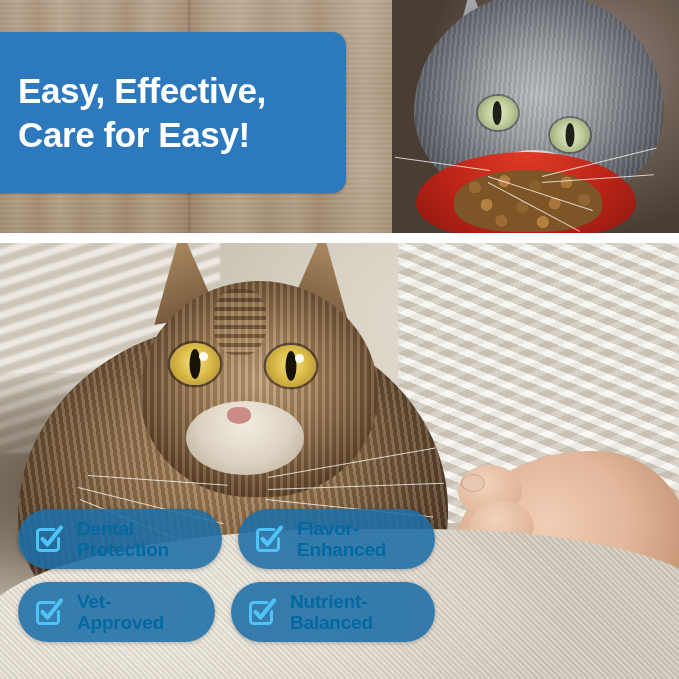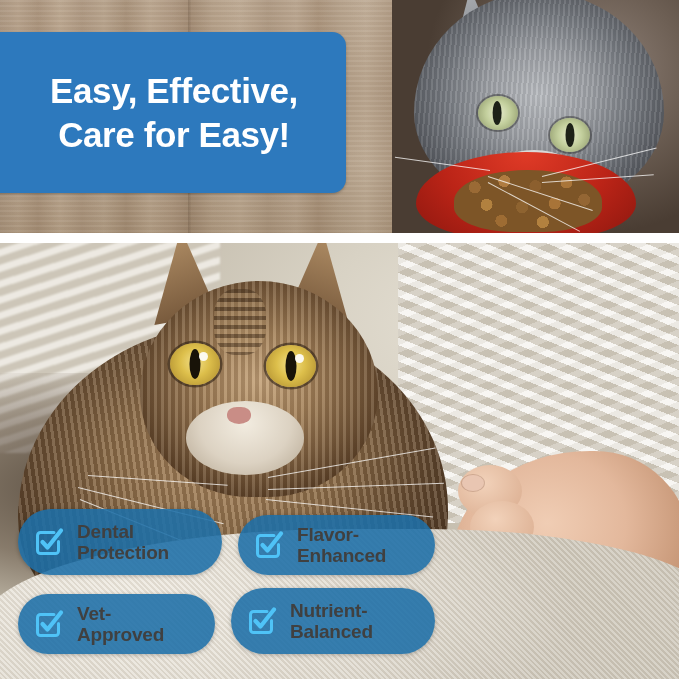--- a/index.html
+++ b/index.html
@@ -85,21 +85,21 @@
   
   .headline-banner {
     position:absolute; left:-14px; top:32px; width:360px; height:161px;
     background:#2d79bd; border-radius:0 14px 14px 0;
     box-shadow:0 1px 3px rgba(0,0,0,0.25);
     display:flex; flex-direction:column; justify-content:center;
     padding:0 16px 0 32px;
   }
   .headline-line {
     color:#ffffff; font-weight:bold; font-size:35px; line-height:44px;
-    letter-spacing:-0.4px; white-space:nowrap;text-align:center;
+    letter-spacing:-0.4px; white-space:nowrap;
   }
 
   
   .gap { position:absolute; left:0; top:233px; width:679px; height:10px; background:#ffffff; }
 
   
   .bottom-panel { position:absolute; left:0; top:243px; width:679px; height:436px; overflow:hidden; }
   .bp-bg { position:absolute; inset:0;
     background:
       radial-gradient(ellipse 70% 60% at 78% 18%, #e8e3d8 0%, #d8d2c4 45%, #bdb5a5 100%),
@@ -179,24 +179,24 @@
   .badges { position:absolute; left:18px; top:266px; width:420px; }
   .badge-row { display:flex; gap:16px; margin-bottom:13px; }
   .badge {
     display:flex; align-items:center; gap:11px;
     background:rgba(29,110,167,0.88);
     border-radius:38px;
     padding:9px 22px 9px 14px;
     box-shadow:0 1px 4px rgba(0,0,0,0.25);
   }
   .badge.w1 { width:204px; }
-  .badge.w2 { width:197px;margin-top:6px; }
+  .badge.w2 { width:197px; }
   .badge-icon { flex:0 0 auto; width:34px; height:34px; position:relative; }
   .badge-label {
-    color:#404040; font-weight:bold; font-size:19px; line-height:21px;
+    color:#0369a1; font-weight:bold; font-size:19px; line-height:21px;
     letter-spacing:-0.2px; white-space:pre-line;
   }
 </style>
 </head>
 <body>
 
 <div class="canvas">
 
   <div class="top-panel">
     <div class="wood"></div>

